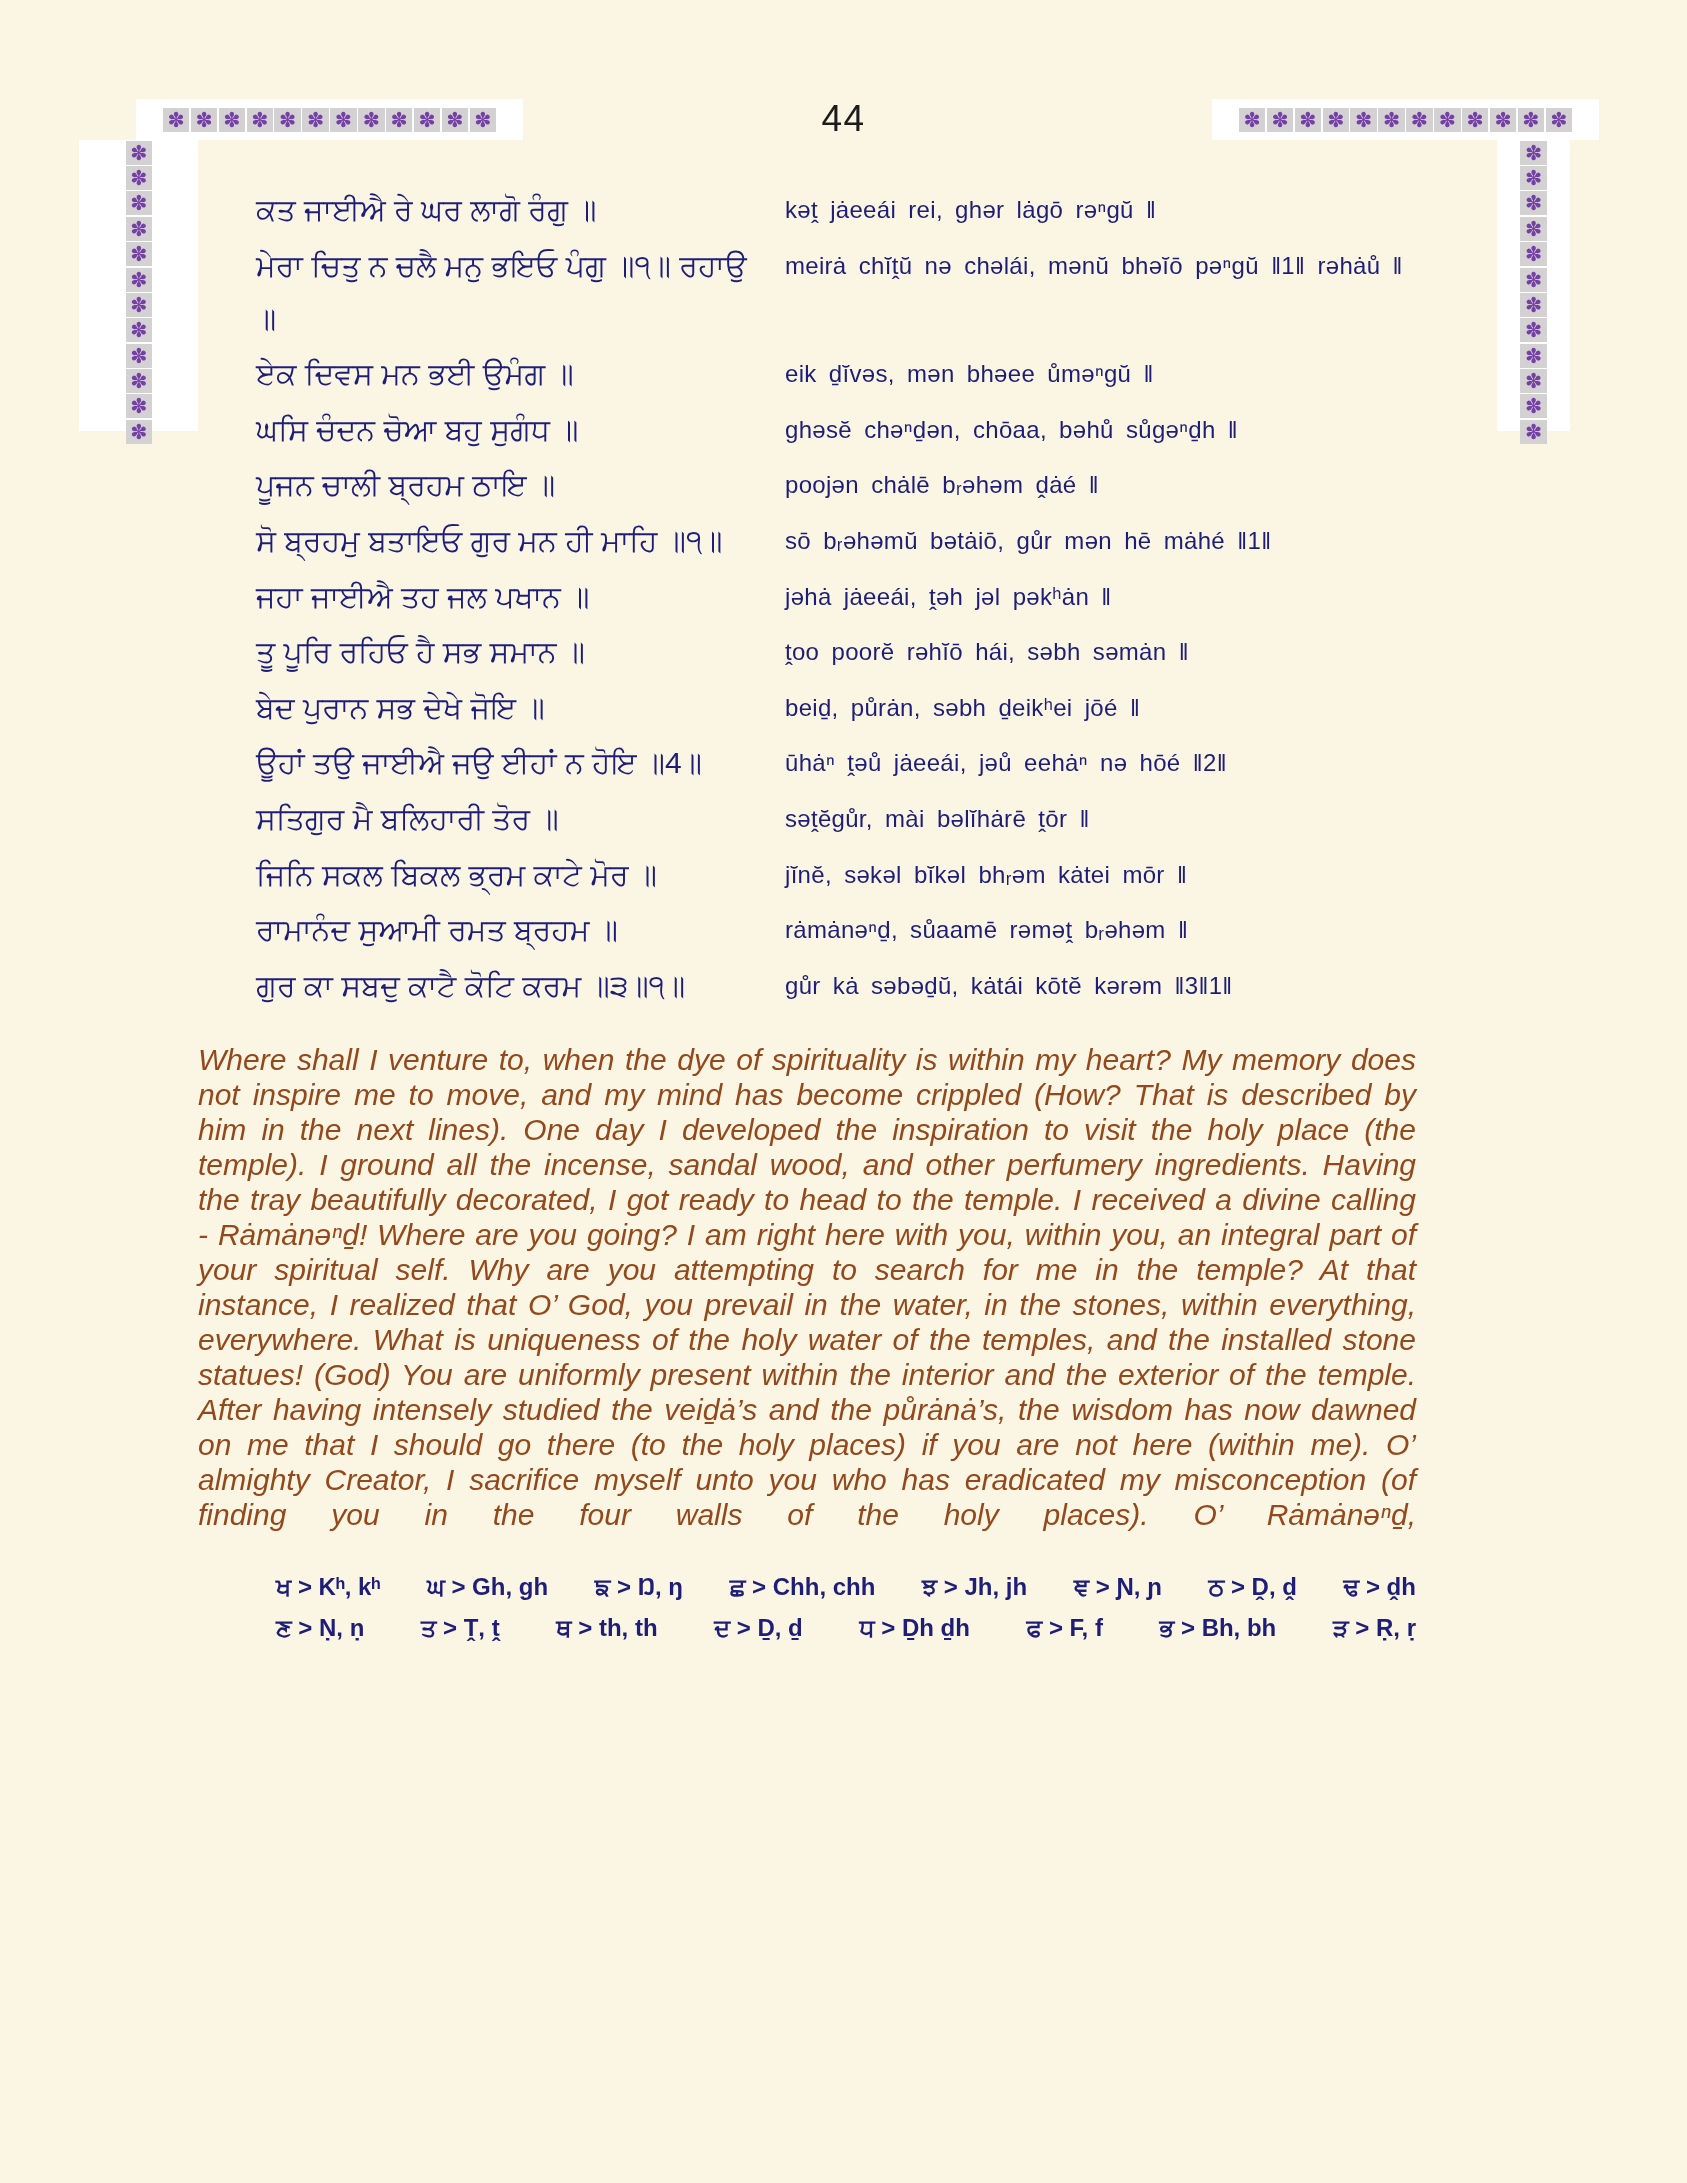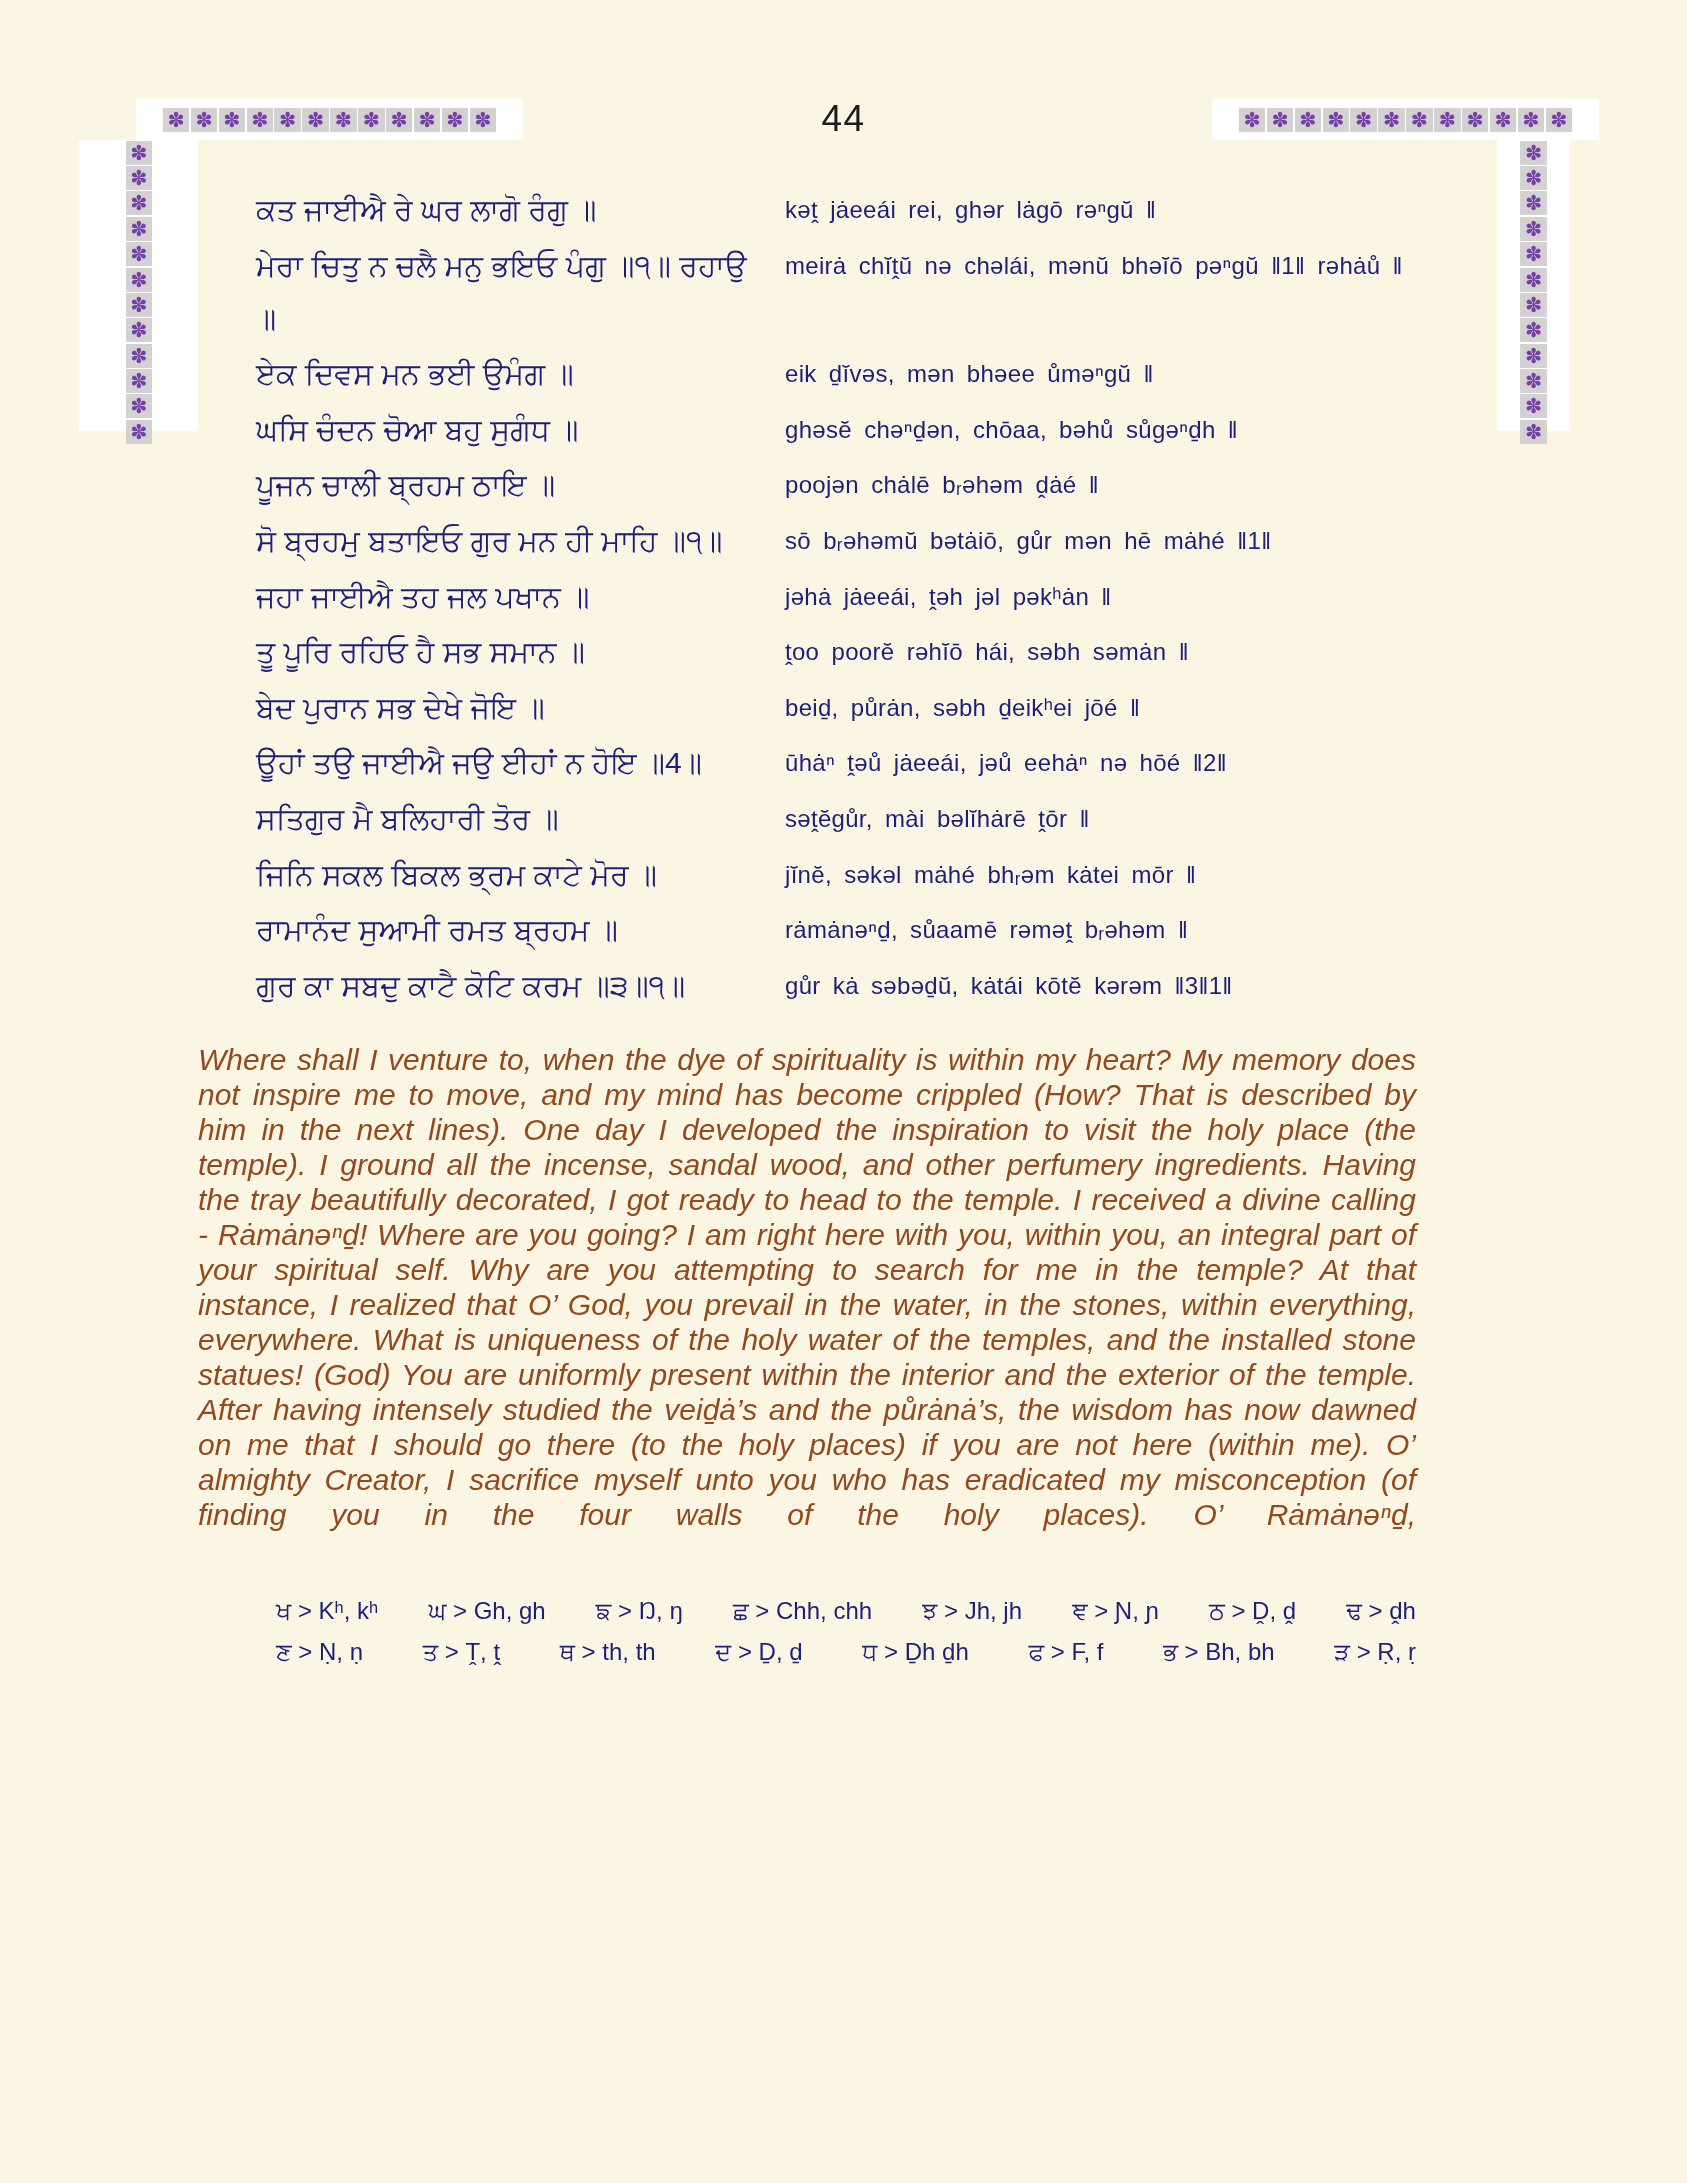--- a/index.html
+++ b/index.html
@@ -55,21 +55,21 @@
     flex:1;font-size:24px;line-height:53px;color:var(--ink-navy);
     word-spacing:5.3px;letter-spacing:0.3px;
   }
   .translation{
     margin-top:30px;
     font-size:30px;line-height:35px;font-style:italic;
     color:var(--ink-brown);
     text-align:justify;text-align-last:justify;
     word-spacing:1.3px;
   }
-  .legend{margin-top:58px;margin-left:78px;color:var(--ink-navy);}
+  .legend{margin-top:34px;margin-left:78px;color:var(--ink-navy);font-weight:bold;}
   .legend-row{
     display:flex;justify-content:space-between;
     font-size:24px;line-height:41px;
   }
   .legend-entry{white-space:nowrap;}
 </style>
 </head>
 <body>
 
 <div class="page-number">44</div>
@@ -177,21 +177,21 @@
     <div class="verse">
       <div class="gurmukhi">ਊਹਾਂ ਤਉ ਜਾਈਐ ਜਉ ਈਹਾਂ ਨ ਹੋਇ ॥4॥</div>
       <div class="roman">ūhȧⁿ ṱəů jȧeeái, jəů eehȧⁿ nə hōé ‖2‖</div>
     </div>
     <div class="verse">
       <div class="gurmukhi">ਸਤਿਗੁਰ ਮੈ ਬਲਿਹਾਰੀ ਤੋਰ ॥</div>
       <div class="roman">səṱĕgůr, mài bəlĭhȧrē ṱōr ‖</div>
     </div>
     <div class="verse">
       <div class="gurmukhi">ਜਿਨਿ ਸਕਲ ਬਿਕਲ ਭ੍ਰਮ ਕਾਟੇ ਮੋਰ ॥</div>
-      <div class="roman">jĭnĕ, səkəl mȧhé bhᵣəm kȧtei mōr ‖</div>
+      <div class="roman">jĭnĕ, səkəl bĭkəl bhᵣəm kȧtei mōr ‖</div>
     </div>
     <div class="verse">
       <div class="gurmukhi">ਰਾਮਾਨੰਦ ਸੁਆਮੀ ਰਮਤ ਬ੍ਰਹਮ ॥</div>
       <div class="roman">rȧmȧnəⁿḏ, sůaamē rəməṱ bᵣəhəm ‖</div>
     </div>
     <div class="verse">
       <div class="gurmukhi">ਗੁਰ ਕਾ ਸਬਦੁ ਕਾਟੈ ਕੋਟਿ ਕਰਮ ॥੩॥੧॥</div>
       <div class="roman">gůr kȧ səbəḏŭ, kȧtái kōtĕ kərəm ‖3‖1‖</div>
     </div>
   </section>

